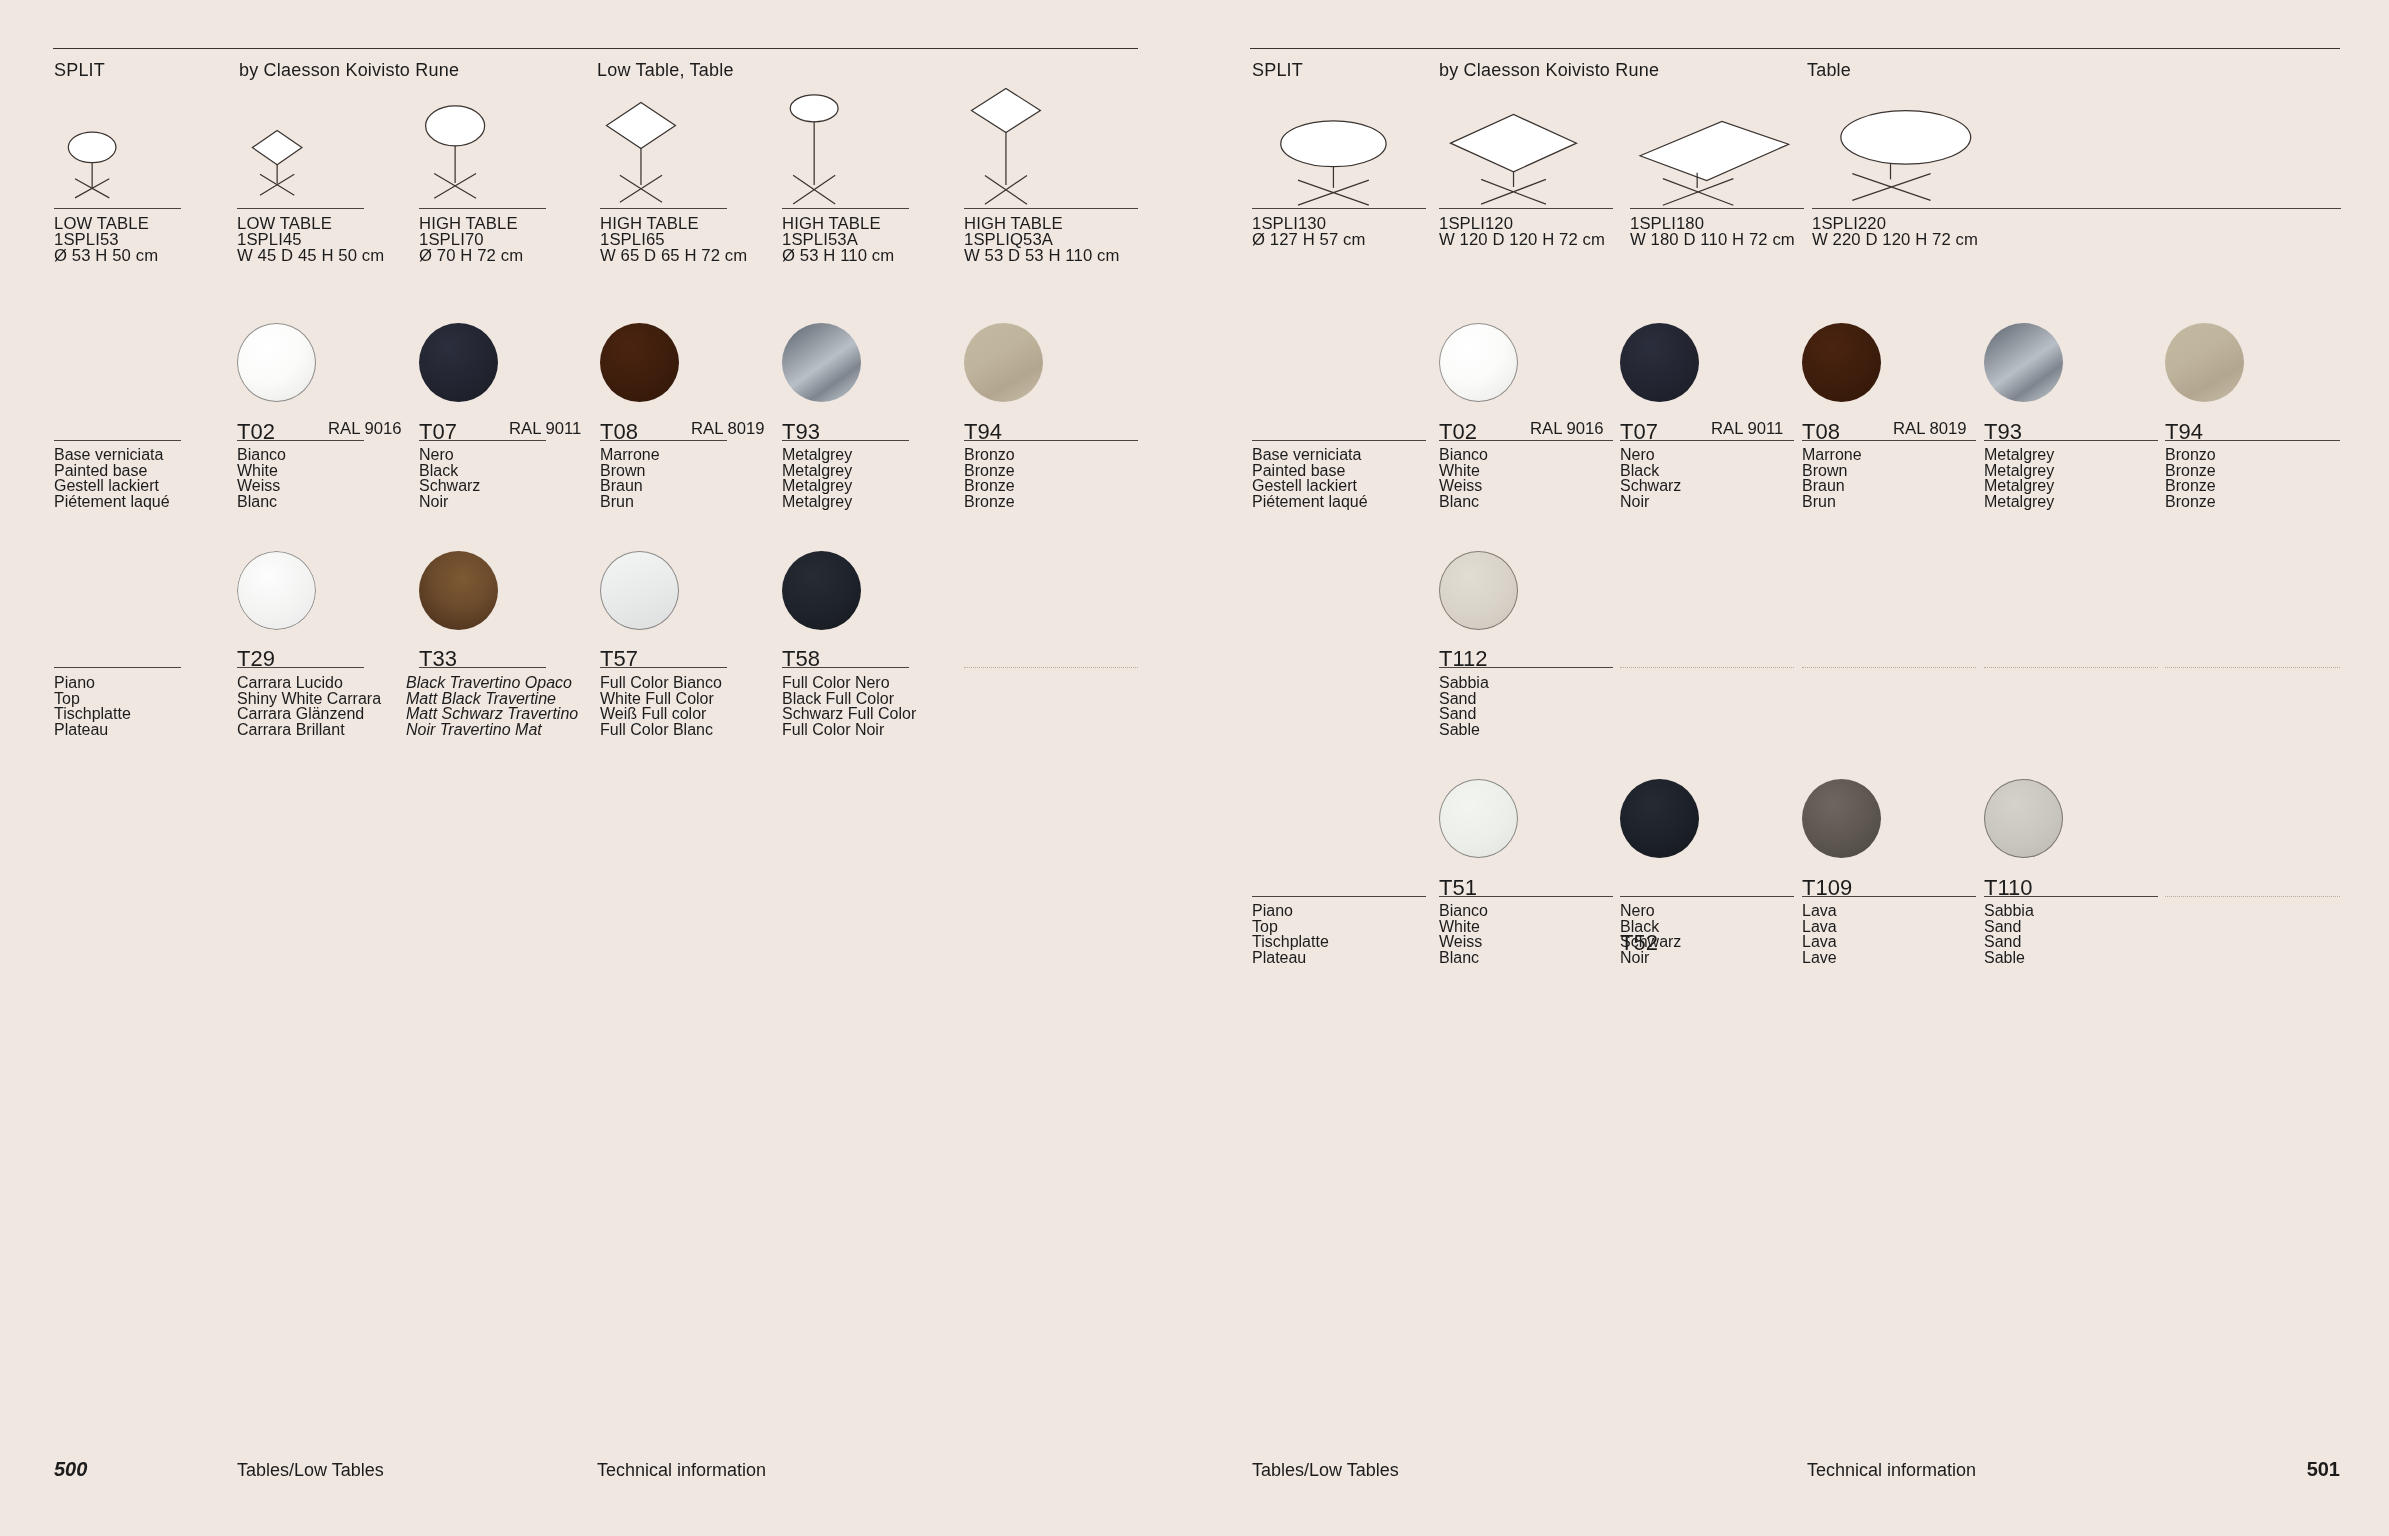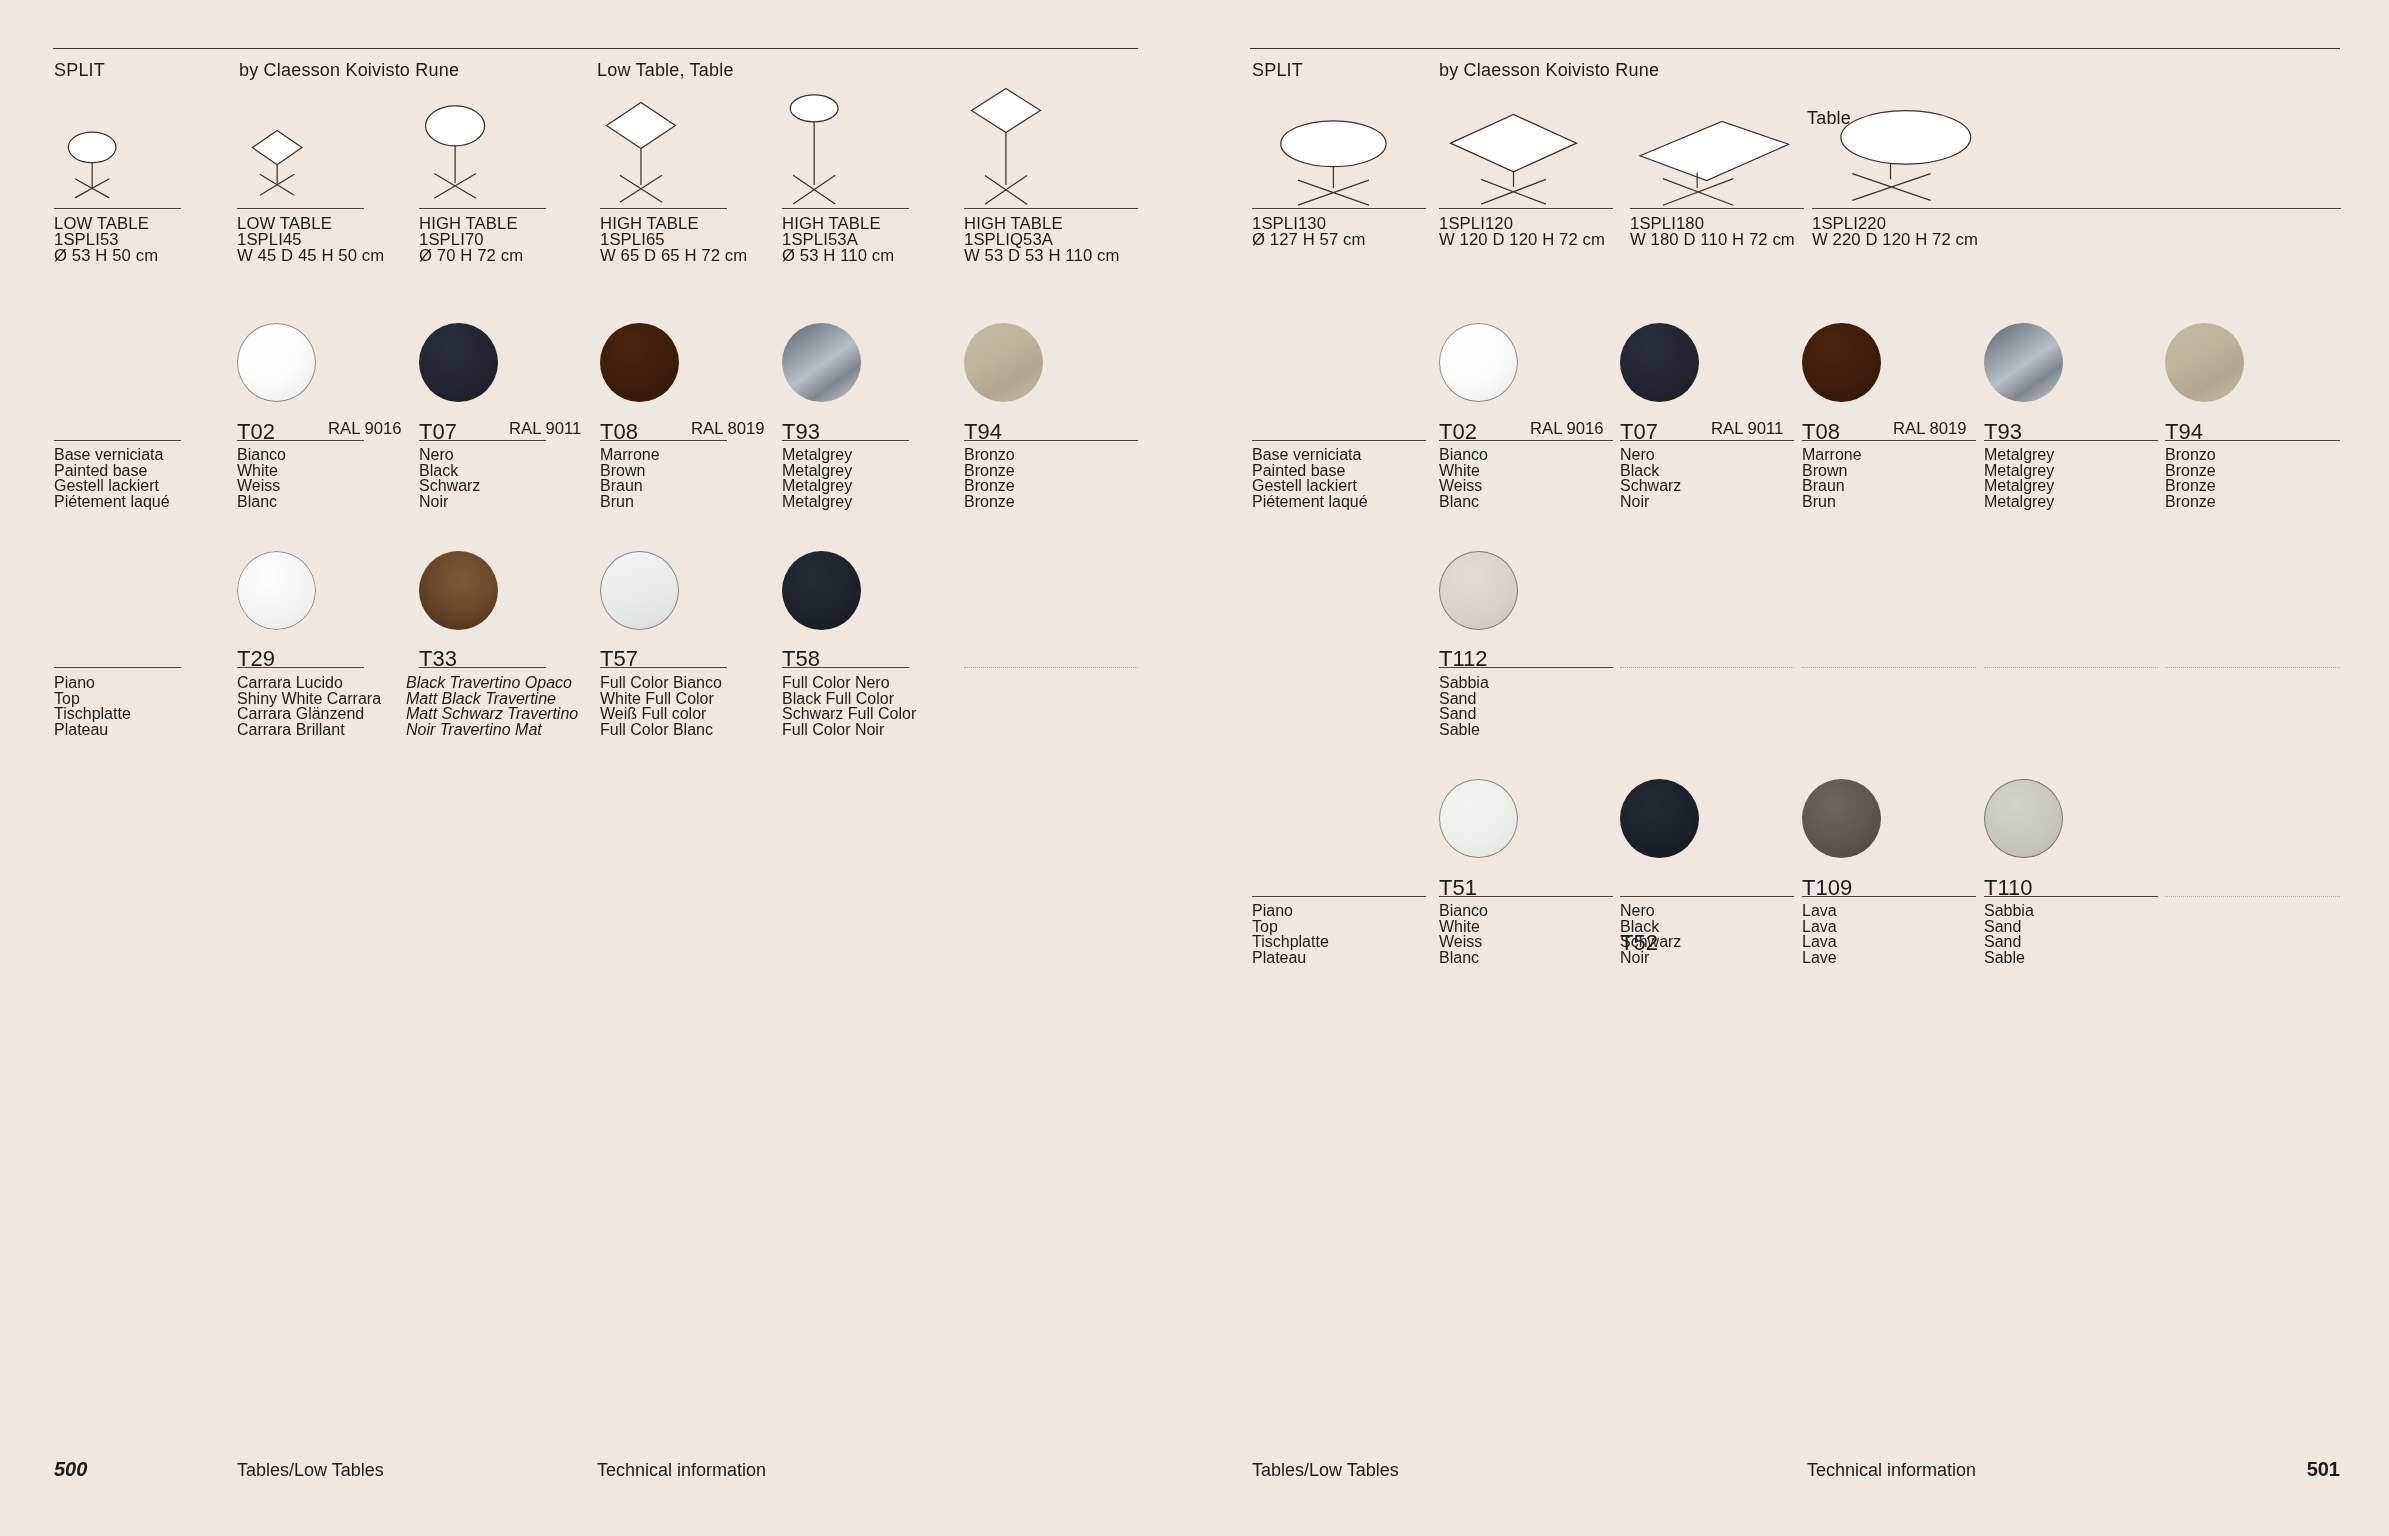--- a/index.html
+++ b/index.html
@@ -258,21 +258,21 @@
     <div class="foot num" style="left:54px;font-style:italic;">500</div>
     <div class="foot" style="left:237px;">Tables/Low Tables</div>
     <div class="foot" style="left:597px;">Technical information</div>
   </div>
 
   <div class="page page-right">
 
     <div class="rule" style="left:55px;top:48px;width:1090px;"></div>
     <div class="hdr" style="left:57px;top:61px;">SPLIT</div>
     <div class="hdr" style="left:244px;top:61px;">by Claesson Koivisto Rune</div>
-    <div class="hdr" style="left:612px;top:61px;margin-top:48px;">Table</div>
+    <div class="hdr" style="left:612px;top:61px;">Table</div>
 
     <div class="drawing" style="left:57px;top:113px;">
       <svg width="182" height="96" viewBox="0 0 190 100">
         <ellipse cx="85" cy="32" rx="55" ry="24" fill="#fff" stroke="#3a332f" stroke-width="1.3"></ellipse>
         <line x1="85" y1="56" x2="85" y2="78" stroke="#3a332f" stroke-width="1.3"></line>
         <path d="M48 70 L122 96 M122 70 L48 96" stroke="#3a332f" stroke-width="1.3" fill="none"></path>
       </svg>
     </div>
     <div class="drawing" style="left:244px;top:105px;">
       <svg width="191" height="103" viewBox="0 0 200 108">

